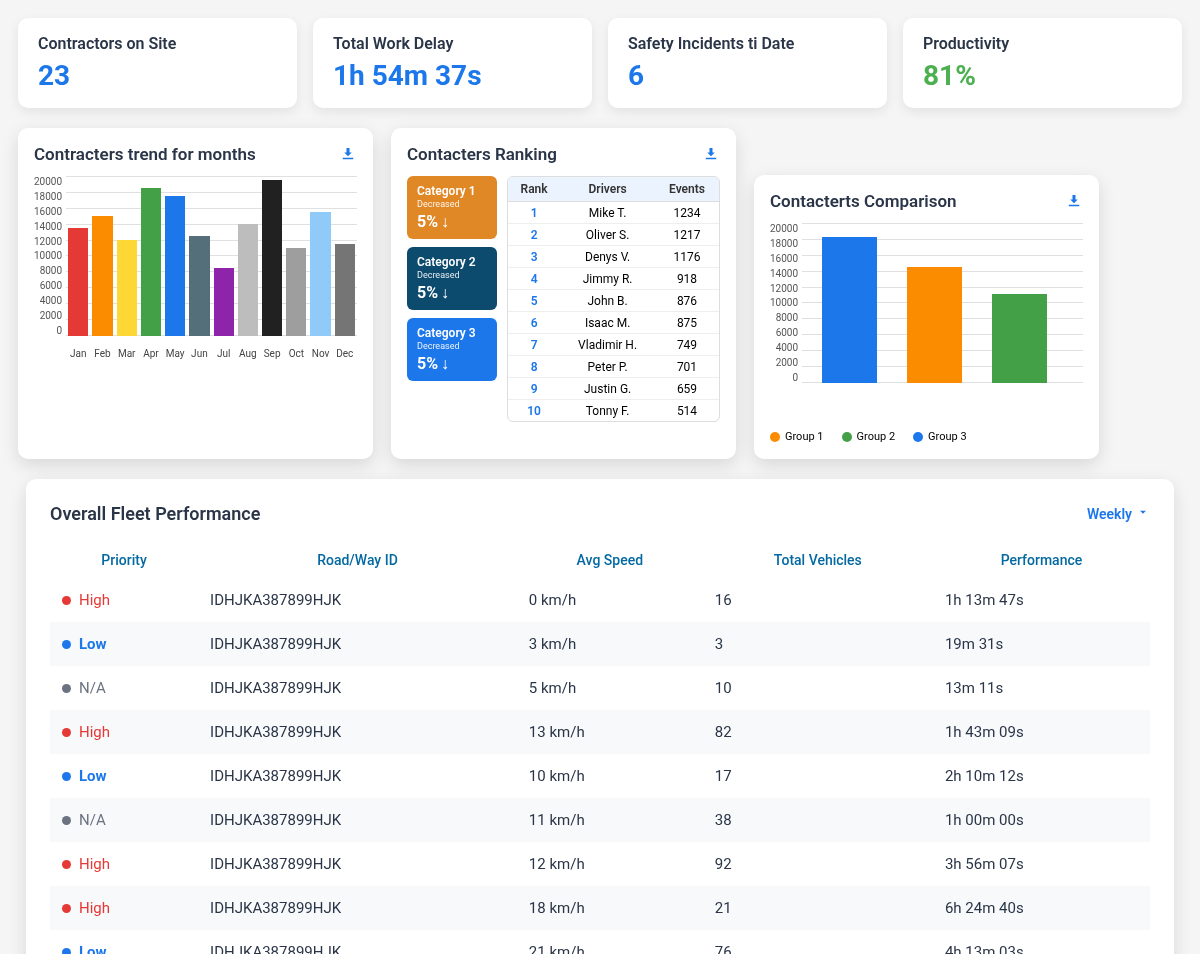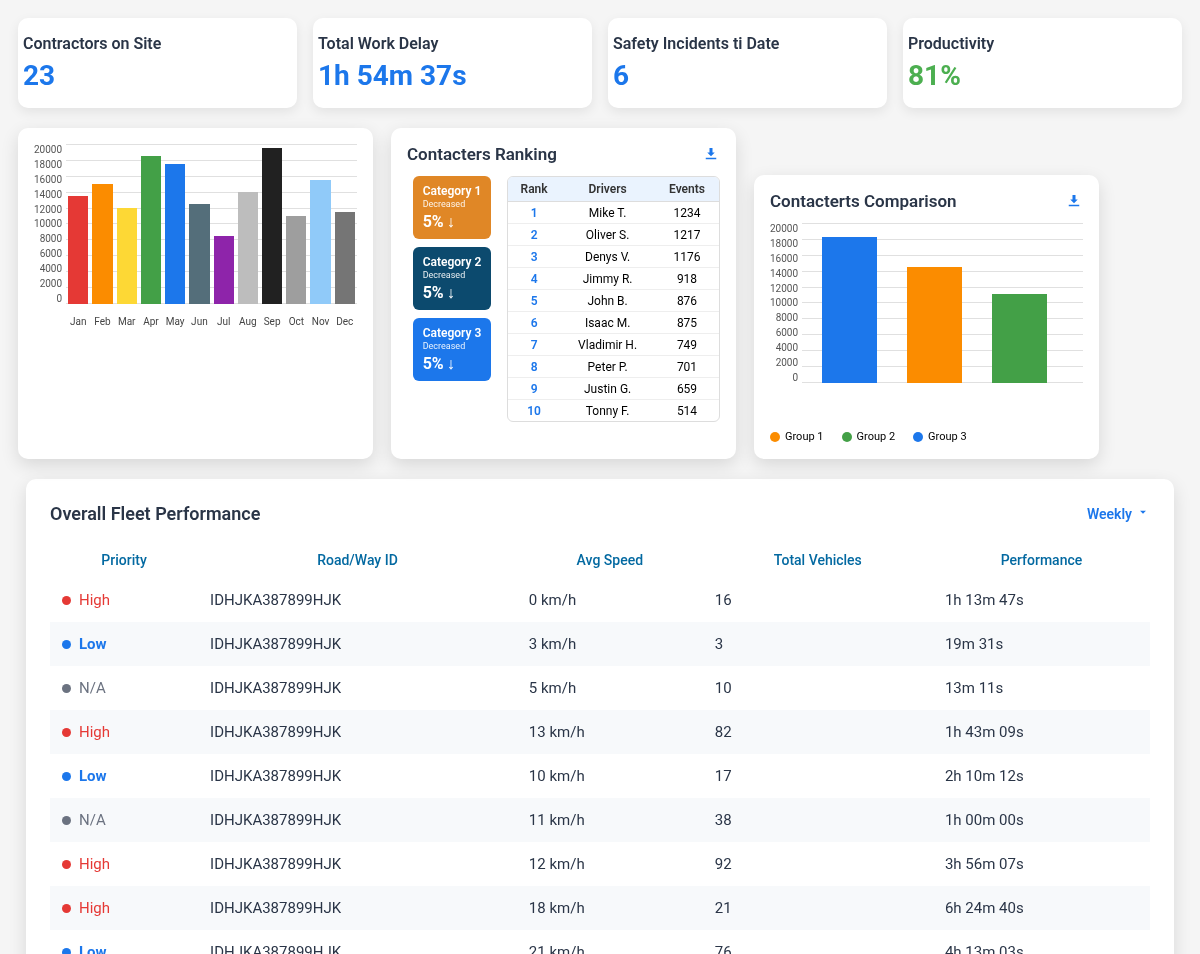--- a/index.html
+++ b/index.html
@@ -1,18 +1,18 @@
 <!DOCTYPE html>
 <html><head>
 <meta charset="utf-8">
 <style>
 * { box-sizing: border-box; margin: 0; padding: 0; }
 body { font-family: -apple-system, BlinkMacSystemFont, "Segoe UI", Roboto, sans-serif; background: #f5f5f5; padding: 18px; width: 1200px; }
 .kpi-row { display: flex; gap: 16px; margin-bottom: 20px; }
-.kpi-card { flex: 1; background: #fff; border-radius: 10px; padding: 16px 5px; box-shadow: 0 4px 12px rgba(0,0,0,0.08); }
+.kpi-card { flex: 1; background: #fff; border-radius: 10px; padding: 16px 20px; box-shadow: 0 4px 12px rgba(0,0,0,0.08); }
 .kpi-label { font-size: 16px; font-weight: 600; color: #2a3547; margin-bottom: 6px; }
 .kpi-value { font-size: 28px; font-weight: 700; }
 .kpi-value.blue { color: #1C77EB; }
 .kpi-value.green { color: #4CAF50; }
 
 .card-row { display: flex; gap: 18px; margin-bottom: 20px; }
 .card { background: #fff; border-radius: 10px; padding: 16px; box-shadow: 0 6px 18px rgba(0,0,0,0.12); }
 .card-header { display: flex; justify-content: space-between; align-items: center; margin-bottom: 12px; }
 .card-title { font-size: 17px; font-weight: 600; color: #2a3547; }
 .download-icon { width: 18px; height: 18px; cursor: pointer; }
@@ -26,21 +26,21 @@
 .y-axis { display: flex; flex-direction: column; justify-content: space-between; font-size: 10px; color: #555; text-align: right; padding-right: 4px; height: 160px; }
 .plot-area { flex: 1; position: relative; }
 .grid-lines { position: absolute; inset: 0; height: 160px; display: flex; flex-direction: column; justify-content: space-between; }
 .grid-line { border-top: 1px solid #e0e0e0; height: 0; }
 .bars { position: absolute; bottom: 35px; left: 0; right: 0; display: flex; align-items: flex-end; gap: 4px; height: 160px; padding: 0 2px; }
 .bar { flex: 1; }
 .x-labels { position: absolute; bottom: 12px; left: 0; right: 0; display: flex; gap: 4px; padding: 0 2px; }
 .x-label { flex: 1; text-align: center; font-size: 10px; color: #444; }
 
 .ranking-body { display: flex; gap: 10px; }
-.categories { display: flex; flex-direction: column; gap: 8px; width: 90px; align-items: center; }
+.categories { display: flex; flex-direction: column; gap: 8px; width: 90px; }
 .cat-card { border-radius: 6px; padding: 8px 10px; color: #fff; }
 .cat-card .cat-title { font-size: 12px; font-weight: 600; }
 .cat-card .cat-sub { font-size: 9px; opacity: 0.9; margin-top: 1px; }
 .cat-card .cat-pct { font-size: 16px; font-weight: 700; margin-top: 3px; display: flex; align-items: center; gap: 3px; }
 .cat-orange { background: #E08726; }
 .cat-green { background: #0c4a6e; }
 .cat-blue { background: #1C77EB; }
 
 .rank-table { flex: 1; border: 1px solid #ddd; border-radius: 6px; overflow: hidden; font-size: 12px; }
 .rank-table table { width: 100%; border-collapse: collapse; }
@@ -94,20 +94,28 @@
   </div>
   <div class="kpi-card">
     <div class="kpi-label">Productivity</div>
     <div class="kpi-value green">81%</div>
   </div>
 </div>
 
 <div class="card-row">
 
   <div class="card chart-card-1">
+    <div class="card-header">
+      <div class="card-title">Contracters trend for months</div>
+      <div class="download-icon">
+        <svg viewBox="0 0 24 24" width="18" height="18">
+            <path d="M12 15l-5-5h3V4h4v6h3l-5 5zm-7 4h14v-2H5v2z"></path>
+          </svg>
+      </div>
+    </div>
     <div class="bar-chart">
       <div class="y-axis" id="trend-yaxis">
           <div>20000</div>
           <div>18000</div>
           <div>16000</div>
           <div>14000</div>
           <div>12000</div>
           <div>10000</div>
           <div>8000</div>
           <div>6000</div>

